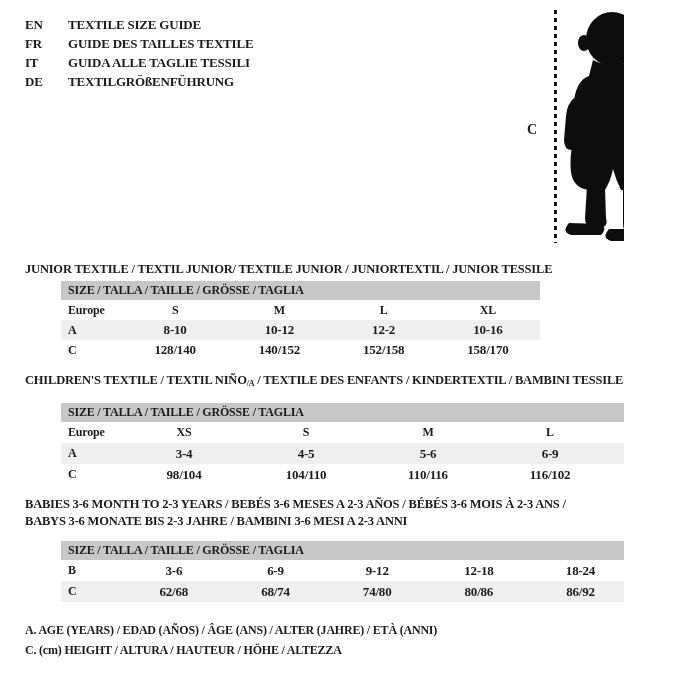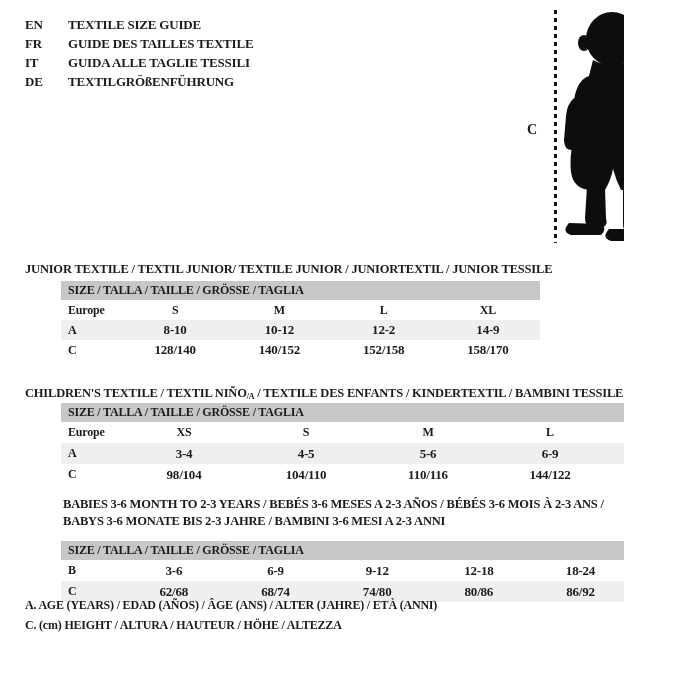--- a/index.html
+++ b/index.html
@@ -21,39 +21,39 @@
   .dotline {
     position:absolute; left:554px; top:10px; width:3px; height:233px;
     background-image:repeating-linear-gradient(#151515 0 4px, transparent 4px 8px);
   }
   .measure-c { position:absolute; left:527px; top:122px; font-size:14px; }
   .baby-svg { position:absolute; left:563px; top:8px; }
 
   
   .tbl-title { position:absolute; left:25px; font-size:12.5px; white-space:nowrap; }
   .tbl-title .sub { font-size:8px; vertical-align:-2px; }
-  .title-line { line-height:17px; white-space:nowrap;margin-left:38px; }
+  .title-line { line-height:17px; white-space:nowrap; }
 
   
   .size-table { position:absolute; left:18px;margin-left:43px; }
   .size-bar {
     height:19px; line-height:19px; background:#c7c7c7; padding-left:7px;
     font-size:12px; white-space:nowrap;
   }
   .trow { display:flex; align-items:center; }
   .t1 .trow { height:20px; }
   .t2 .trow { height:21px; }
   .t3 .trow { height:21px; }
   .trow.shaded { background:#efefef; }
   .tlbl { width:62px; padding-left:7px; font-size:12px; }
   .tcell { flex:1; text-align:center; font-size:13px; }
   .trow.hdr .tcell { font-size:12px; }
 
   
-  .legend { position:absolute; left:25px; top:596px; }
+  .legend { position:absolute; left:25px; top:621px; }
   .legend-line { height:19.5px; line-height:19.5px; font-size:12px; white-space:nowrap; }
 </style>
 </head>
 <body>
 
 <div class="page">
 
   <div class="lang-list">
     <div class="lang-row">
       <span class="lang-code">EN</span>
@@ -101,32 +101,32 @@
       <span class="tcell">S</span>
       <span class="tcell">M</span>
       <span class="tcell">L</span>
       <span class="tcell">XL</span>
     </div>
     <div class="trow shaded">
       <span class="tlbl">A</span>
       <span class="tcell">8-10</span>
       <span class="tcell">10-12</span>
       <span class="tcell">12-2</span>
-      <span class="tcell">14-9</span>
+      <span class="tcell">10-16</span>
     </div>
     <div class="trow">
       <span class="tlbl">C</span>
       <span class="tcell">128/140</span>
       <span class="tcell">140/152</span>
       <span class="tcell">152/158</span>
       <span class="tcell">158/170</span>
     </div>
   </div>
 
-  <h2 class="tbl-title" style="top:386px"><span>CHILDREN'S TEXTILE / TEXTIL NIÑO</span><span class="sub">/A</span><span> / TEXTILE DES ENFANTS / KINDERTEXTIL / BAMBINI TESSILE</span></h2>
+  <h2 class="tbl-title" style="top:373px"><span>CHILDREN'S TEXTILE / TEXTIL NIÑO</span><span class="sub">/A</span><span> / TEXTILE DES ENFANTS / KINDERTEXTIL / BAMBINI TESSILE</span></h2>
   <div class="size-table t2" style="top:403px; width:672px">
     <div class="size-bar">SIZE / TALLA / TAILLE / GRÖSSE / TAGLIA</div>
     <div class="trow hdr">
       <span class="tlbl">Europe</span>
       <span class="tcell">XS</span>
       <span class="tcell">S</span>
       <span class="tcell">M</span>
       <span class="tcell">L</span>
       <span class="tcell">XL</span>
     </div>
@@ -136,21 +136,21 @@
       <span class="tcell">4-5</span>
       <span class="tcell">5-6</span>
       <span class="tcell">6-9</span>
       <span class="tcell">7-8</span>
     </div>
     <div class="trow">
       <span class="tlbl">C</span>
       <span class="tcell">98/104</span>
       <span class="tcell">104/110</span>
       <span class="tcell">110/116</span>
-      <span class="tcell">144/122</span>
+      <span class="tcell">116/102</span>
       <span class="tcell">122/128</span>
     </div>
   </div>
 
   <div class="tbl-title" style="top:496px">
     <div class="title-line">BABIES 3-6 MONTH TO 2-3 YEARS / BEBÉS 3-6 MESES A 2-3 AÑOS / BÉBÉS 3-6 MOIS À 2-3 ANS /</div>
     <div class="title-line">BABYS 3-6 MONATE BIS 2-3 JAHRE / BAMBINI 3-6 MESI A 2-3 ANNI</div>
   </div>
   <div class="size-table t3" style="top:541px; width:672px">
     <div class="size-bar">SIZE / TALLA / TAILLE / GRÖSSE / TAGLIA</div>

